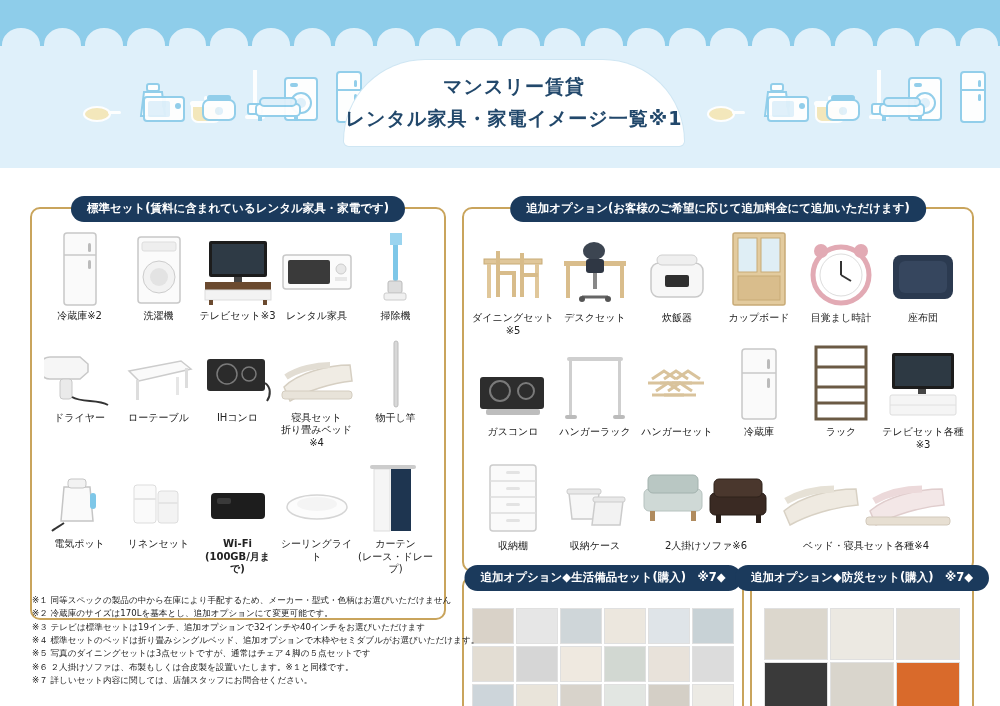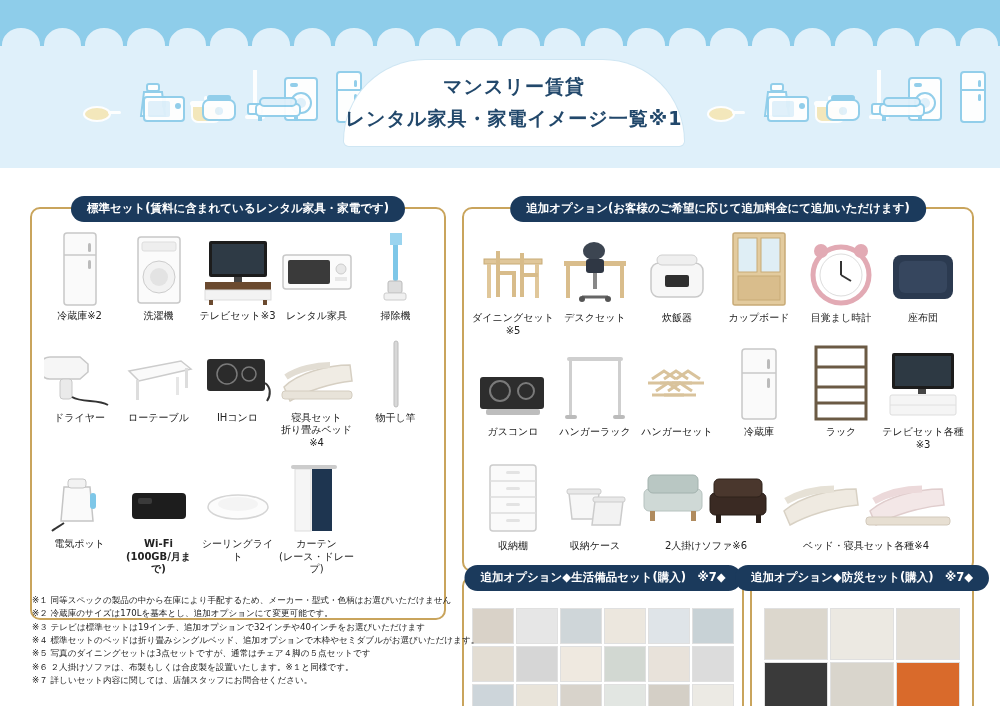--- a/index.html
+++ b/index.html
@@ -393,20 +393,31 @@
           <svg width="60" height="72" viewBox="0 0 60 72">
               <path d="M14 24h26l3 34H11z" fill="#fafafa" stroke="#c5c5c5" stroke-width="1.5"></path>
               <rect x="18" y="16" width="18" height="9" rx="3" fill="#f2f2f2" stroke="#c5c5c5"></rect>
               <rect x="40" y="30" width="6" height="16" rx="3" fill="#7ec7e8"></rect>
               <path d="M14 60c-6 4-10 6-12 8" stroke="#333" fill="none" stroke-width="2"></path>
             </svg>
         </div>
         <div class="cap">電気ポット</div>
       </div>
 
+      <div class="cell">
+        <div class="img">
+          <svg width="66" height="66" viewBox="0 0 66 66">
+              <rect x="8" y="16" width="22" height="38" rx="3" fill="#fafafa" stroke="#ddd"></rect>
+              <rect x="32" y="22" width="20" height="32" rx="3" fill="#f3f3f3" stroke="#ddd"></rect>
+              <line x1="8" y1="30" x2="30" y2="30" stroke="#e5e5e5" stroke-width="2"></line>
+              <line x1="32" y1="34" x2="52" y2="34" stroke="#e5e5e5" stroke-width="2"></line>
+            </svg>
+        </div>
+        <div class="cap">リネンセット</div>
+      </div>
 
       <div class="cell">
         <div class="img">
           <svg width="74" height="62" viewBox="0 0 74 62">
               <rect x="10" y="20" width="54" height="26" rx="4" fill="#1d1d1d"></rect>
               <rect x="16" y="25" width="14" height="6" rx="2" fill="#3a3a3a"></rect>
             </svg>
         </div>
         <div class="cap" style="white-space:pre-line;font-weight:bold;">Wi-Fi
 (100GB/月まで)</div>

